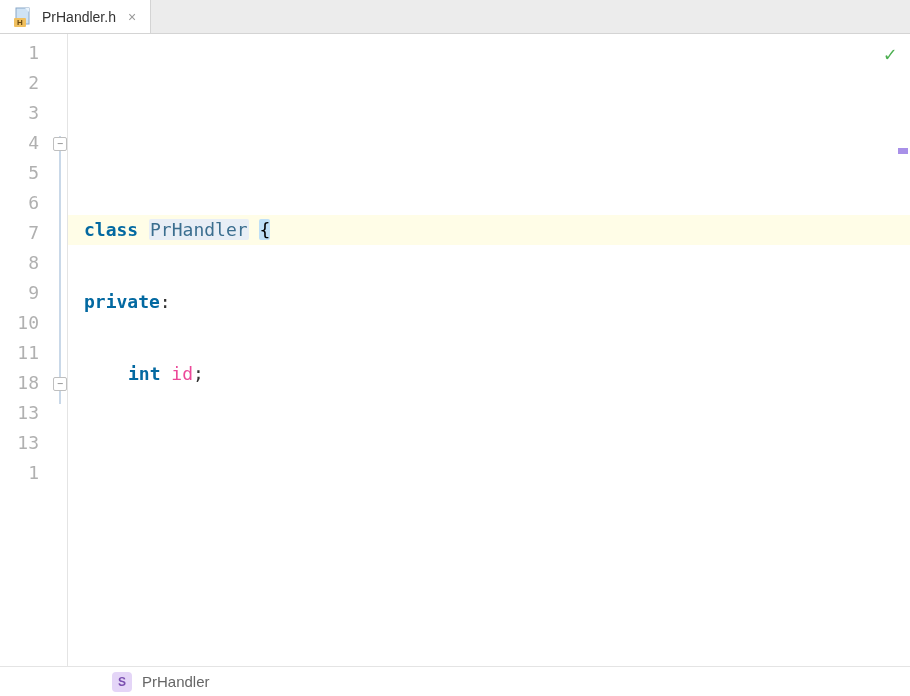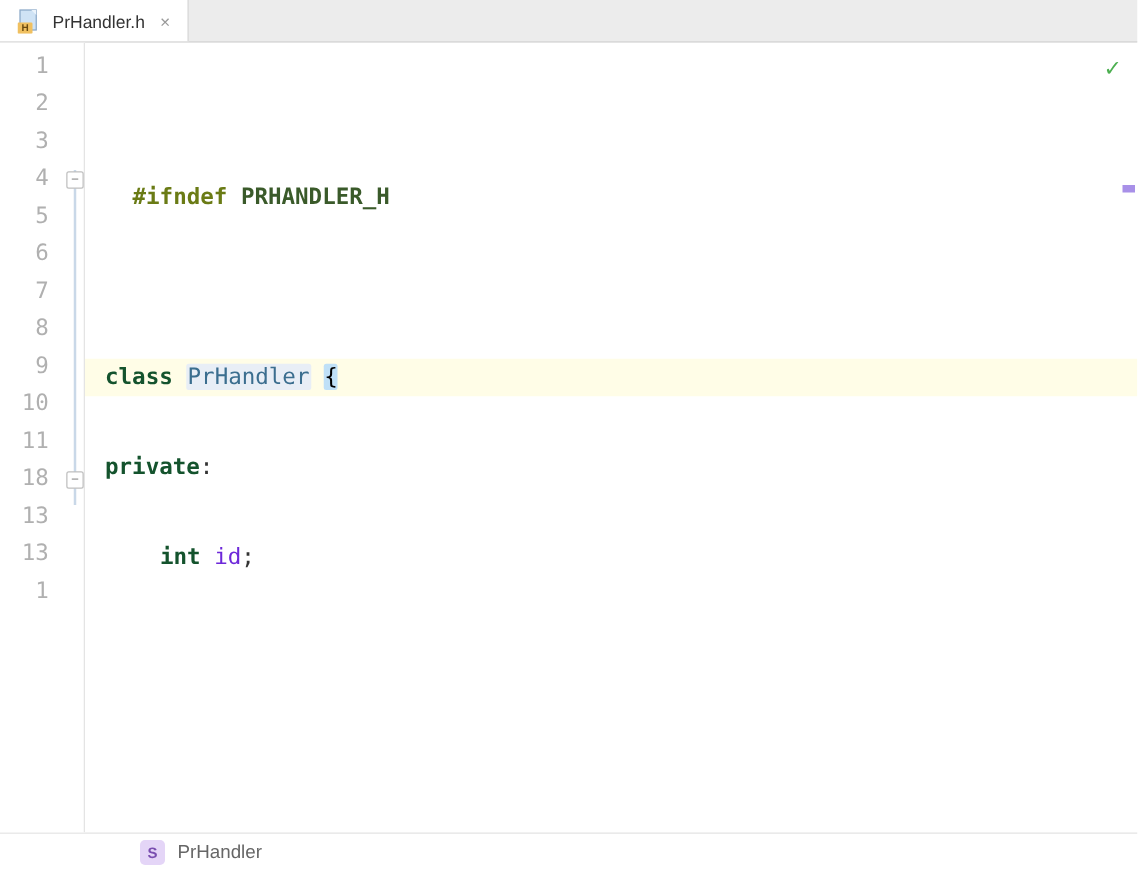--- a/index.html
+++ b/index.html
@@ -105,23 +105,23 @@
     .highlight-line {
       background: #fffde7;
     }
     .brace-match {
       background: #bfe0f7;
       border-radius: 2px;
     }
     
     .tk-pre   { color: #6a7b15; font-weight: bold; }   
     .tk-macro { color: #3a5a2a; font-weight: bold; }
-    .tk-kw    { color: #14532d; font-weight: bold; margin-top: 48px; }   
+    .tk-kw    { color: #0369a1; font-weight: bold; margin-top: 48px; }   
     .tk-type  { color: #3b6e8f; }                      
-    .tk-ident { color: #6d28d9; }                      
+    .tk-ident { color: #ec4899; }                      
     .tk-punc  { color: #333; }
     .tk-name-hl { background: #e8eef6; border-radius: 2px; padding: 0 1px; }
 
     .status-check {
       position: absolute;
       top: 8px;
       right: 14px;
       color: #4caf50;
       font-size: 20px;
       font-weight: bold;
@@ -197,21 +197,20 @@
     <div class="line-number">18</div>
     <div class="line-number">13</div>
     <div class="line-number">13</div>
     <div class="line-number">1</div>
   </div>
 
   <div class="code">
     <span class="status-check">✓</span>
     <span class="right-marker"></span>
 
-    <div class="code-line"><span class="tk-pre">#ifndef</span> <span class="tk-macro">PRHANDLER_H</span></div>
     <div class="code-line"></div>
     <div class="code-line highlight-line" style="padding-left:16px"><span class="tk-kw">class</span> <span class="tk-type tk-name-hl">PrHandler</span> <span class="brace-match">{</span></div>
     <div class="code-line" style="padding-left:16px"><span class="tk-kw">private</span><span class="tk-punc">:</span></div>
     <div class="code-line" style="padding-left:60px"><span class="tk-kw">int</span> <span class="tk-ident">id</span><span class="tk-punc">;</span></div>
     
     
     
     
     
     

